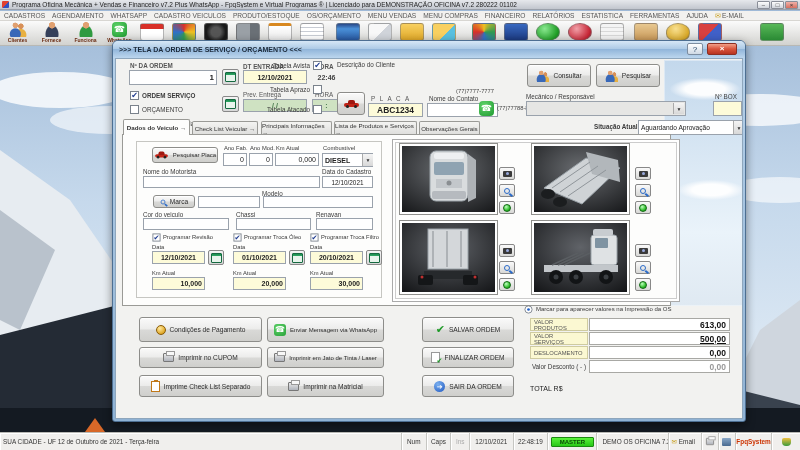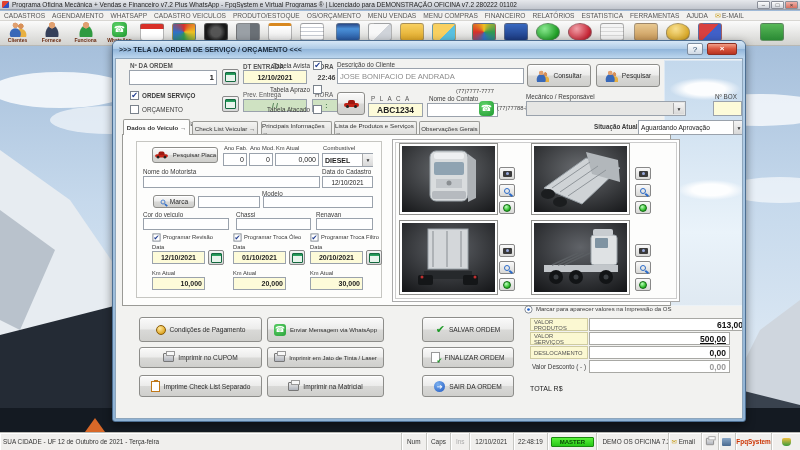--- a/index.html
+++ b/index.html
@@ -269,21 +269,20 @@
       <div class="inp grn bold" style="left:196px;top:40px;width:29px;height:13px;">:</div>
 
       <span class="lbl" style="left:128px;top:3px;width:66px;text-align:right;">Tabela Avista</span>
       <span class="cb" style="left:197px;top:2px;">✔</span>
       <span class="lbl" style="left:128px;top:27px;width:66px;text-align:right;">Tabela Aprazo</span>
       <span class="cb" style="left:197px;top:26px;"></span>
       <span class="lbl" style="left:128px;top:47px;width:66px;text-align:right;">Tabela Atacado</span>
       <span class="cb" style="left:197px;top:46px;"></span>
 
       <span class="lbl" style="left:221px;top:2px;">Descrição do Cliente</span>
-      <div class="inp" style="left:221px;top:9px;width:187px;height:16px;color:#8a8a8a;font-size:7.6px;">JOSE BONIFACIO DE ANDRADA</div>
       <div class="btn" style="left:411px;top:5px;width:64px;height:23px;">
         <span class="person" style="width:13px;height:12px;background:
           radial-gradient(circle at 40% 24%, #e0a070 0 2px, transparent 2.5px),
           radial-gradient(ellipse at 40% 80%, #3868b8 0 4px, transparent 5px),
           radial-gradient(circle at 72% 36%, #d89058 0 1.8px, transparent 2.2px),
           radial-gradient(ellipse at 72% 88%, #e8b040 0 3.5px, transparent 4.5px);"></span>
         <span>Consultar</span>
       </div>
       <div class="btn" style="left:480px;top:5px;width:64px;height:23px;">
         <span class="person" style="width:13px;height:12px;background:
@@ -564,21 +563,21 @@
         <span class="blue-orb">➔</span>
           <span>SAIR DA ORDEM</span>
       </div>
 
       <span class="radio" style="left:408px;top:246px;transform:scale(.9);">
           <span class="dot blue"></span>
         </span>
       <span class="lbl" style="left:420px;top:247px;font-size:6px;">Marcar para aparecer valores na Impressão da OS</span>
 
       <div class="tot-lbl" style="left:414px;top:259px;width:58px;height:13px;">VALOR PRODUTOS</div>
-      <div class="tot-val" style="left:473px;top:259px;width:158px;height:13px;">613,00</div>
+      <div class="tot-val" style="left:473px;top:259px;width:141px;height:13px;">613,00</div>
       <div class="tot-lbl" style="left:414px;top:273px;width:58px;height:13px;">VALOR SERVIÇOS</div>
       <div class="tot-val" style="left:473px;top:273px;width:141px;height:13px;text-decoration:underline;">500,00</div>
       <div class="tot-lbl" style="left:414px;top:287px;width:58px;height:13px;">DESLOCAMENTO</div>
       <div class="tot-val" style="left:473px;top:287px;width:141px;height:13px;">0,00</div>
 
       <span class="lbl" style="left:402px;top:304px;width:68px;text-align:right;">Valor Desconto ( - )</span>
       <div class="tot-val" style="left:473px;top:301px;width:141px;height:13px;color:#999;">0,00</div>
 
       <span class="lbl" style="left:414px;top:326px;font-size:7px;color:#222;">TOTAL R$</span>
     </div>

